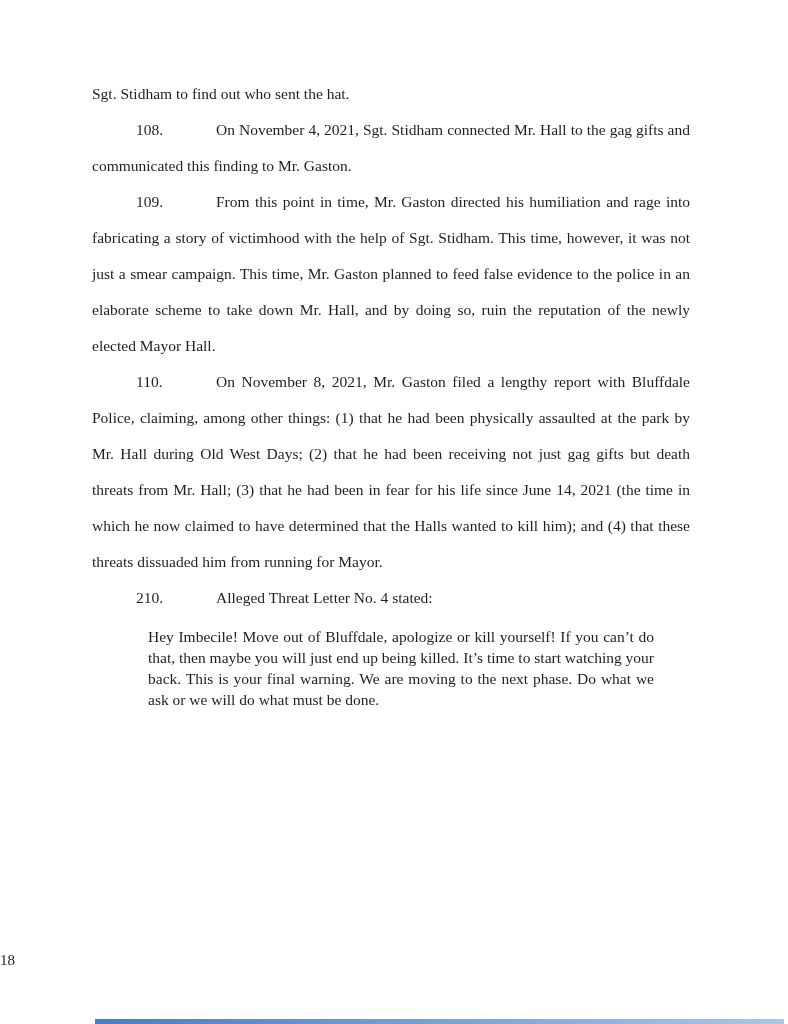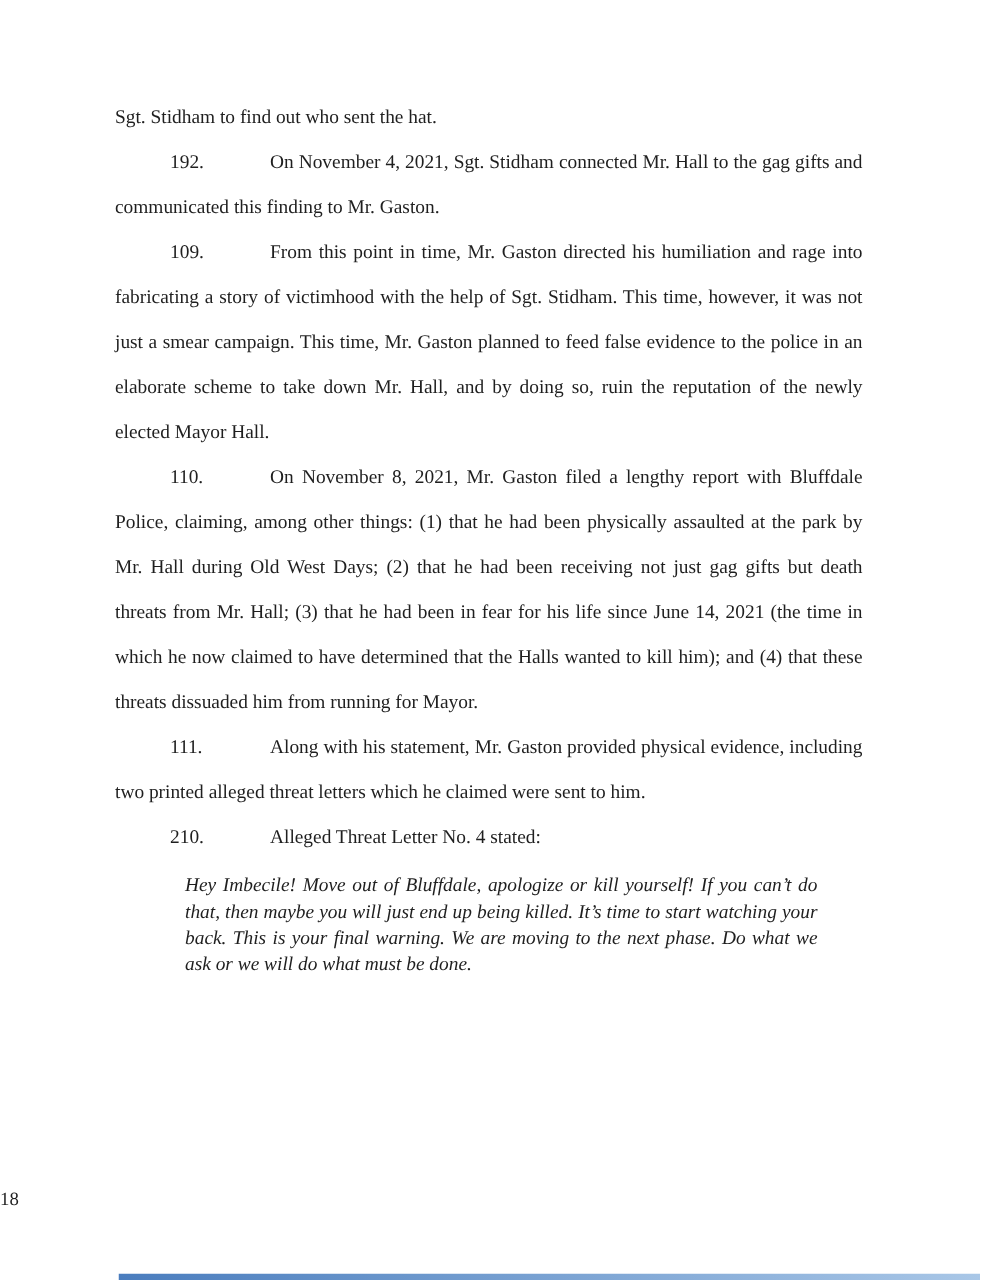--- a/index.html
+++ b/index.html
@@ -35,21 +35,20 @@
   .pnum {
     display: inline-block;
     width: 80px;
     text-indent: 0;
   }
   .quote {
     margin: 10px 36px 0 56px;
     line-height: 21px;
     text-align: justify;
     font-size: 15.5px;
-    font-style: italic;
   }
   .footer {
     position: absolute;
     top: 952px;
     left: 0;
     width: 100%;
     text-align: left;
     font-size: 15px;
     color: #1f1f1f;
   }
@@ -64,34 +63,31 @@
 </style>
 </head>
 <body>
 
 <div class="page">
   <div class="content">
 
     <p class="cont">Sgt. Stidham to find out who sent the hat.</p>
 
     <p class="para">
-      <span class="pnum">192.</span><span class="ptext">On November 4, 2021, Sgt. Stidham connected Mr. Hall to the gag gifts and communicated this finding to Mr. Gaston.</span>
+      <span class="pnum">108.</span><span class="ptext">On November 4, 2021, Sgt. Stidham connected Mr. Hall to the gag gifts and communicated this finding to Mr. Gaston.</span>
     </p>
 
     <p class="para">
       <span class="pnum">109.</span><span class="ptext">From this point in time, Mr. Gaston directed his humiliation and rage into fabricating a story of victimhood with the help of Sgt. Stidham. This time, however, it was not just a smear campaign. This time, Mr. Gaston planned to feed false evidence to the police in an elaborate scheme to take down Mr. Hall, and by doing so, ruin the reputation of the newly elected Mayor Hall.</span>
     </p>
 
     <p class="para">
       <span class="pnum">110.</span><span class="ptext">On November 8, 2021, Mr. Gaston filed a lengthy report with Bluffdale Police, claiming, among other things: (1) that he had been physically assaulted at the park by Mr. Hall during Old West Days; (2) that he had been receiving not just gag gifts but death threats from Mr. Hall; (3) that he had been in fear for his life since June 14, 2021 (the time in which he now claimed to have determined that the Halls wanted to kill him); and (4) that these threats dissuaded him from running for Mayor.</span>
     </p>
 
-    <p class="para">
-      <span class="pnum">111.</span><span class="ptext">Along with his statement, Mr. Gaston provided physical evidence, including two printed alleged threat letters which he claimed were sent to him.</span>
-    </p>
 
 
     <p class="para">
       <span class="pnum">210.</span><span class="ptext">Alleged Threat Letter No. 4 stated:</span>
     </p>
 
     <blockquote class="quote">Hey Imbecile! Move out of Bluffdale, apologize or kill yourself! If you can’t do that, then maybe you will just end up being killed. It’s time to start watching your back. This is your final warning. We are moving to the next phase. Do what we ask or we will do what must be done.</blockquote>
 
   </div>
 

